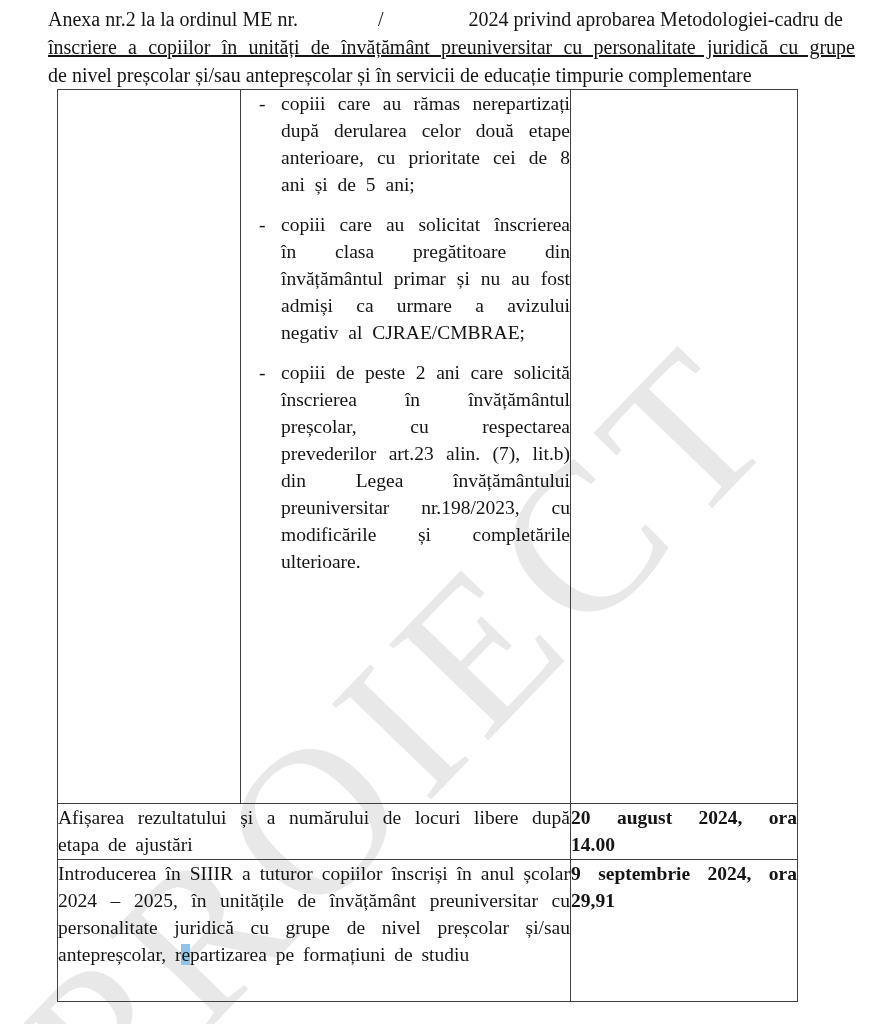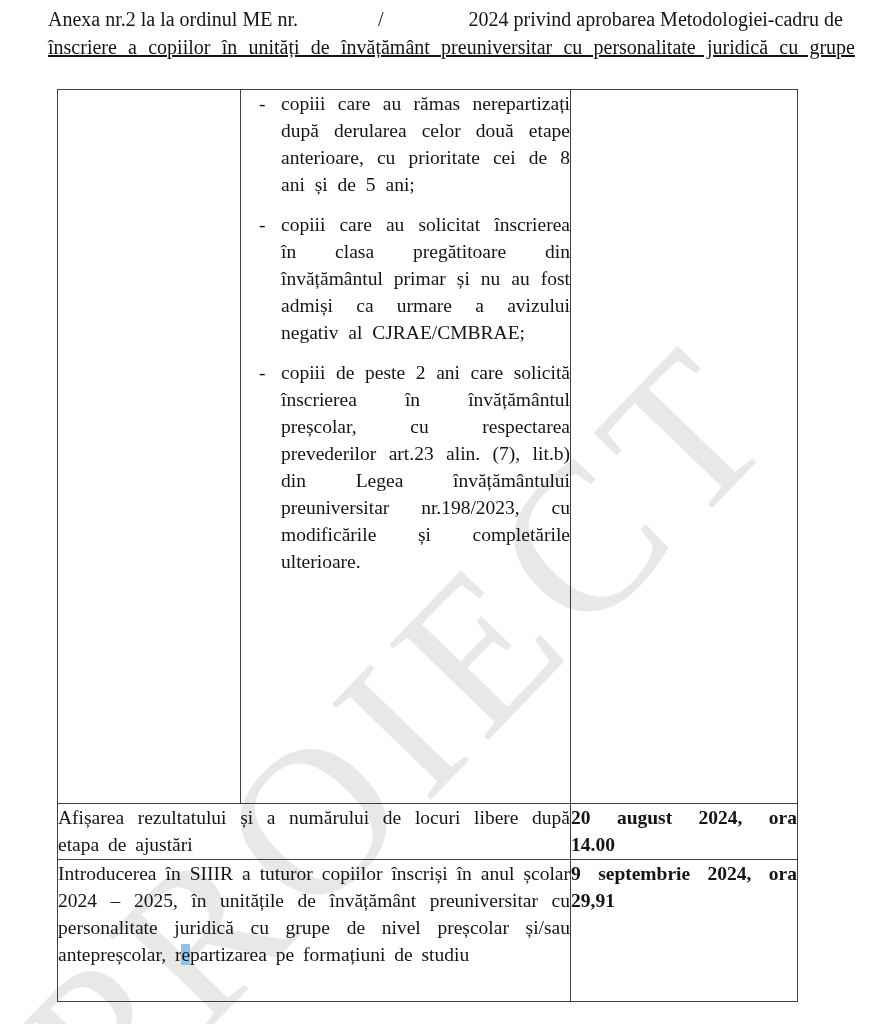--- a/index.html
+++ b/index.html
@@ -56,20 +56,21 @@
 
 <div id="page">
 
   <div id="watermark">PROIECT</div>
 
   <div id="content">
 
     <div id="doc-header">
       <div class="hline">Anexa nr.2 la la ordinul ME nr.&nbsp;&nbsp;&nbsp;&nbsp;&nbsp;&nbsp;&nbsp;&nbsp;&nbsp;&nbsp;&nbsp;&nbsp;&nbsp;&nbsp;&nbsp;&nbsp;/&nbsp;&nbsp;&nbsp;&nbsp;&nbsp;&nbsp;&nbsp;&nbsp;&nbsp;&nbsp;&nbsp;&nbsp;&nbsp;&nbsp;&nbsp;&nbsp;&nbsp;2024 privind aprobarea Metodologiei-cadru de</div>
       <div class="hline stretch">înscriere a copiilor în unități de învățământ preuniversitar cu personalitate juridică cu grupe</div>
+      <div class="hline">de nivel preșcolar și/sau antepreșcolar și în servicii de educație timpurie complementare</div>
     </div>
 
     <table id="schedule-table">
       <colgroup>
         <col style="width:183px">
         <col style="width:330px">
         <col style="width:227px">
       </colgroup>
       <tbody>
         <tr>

